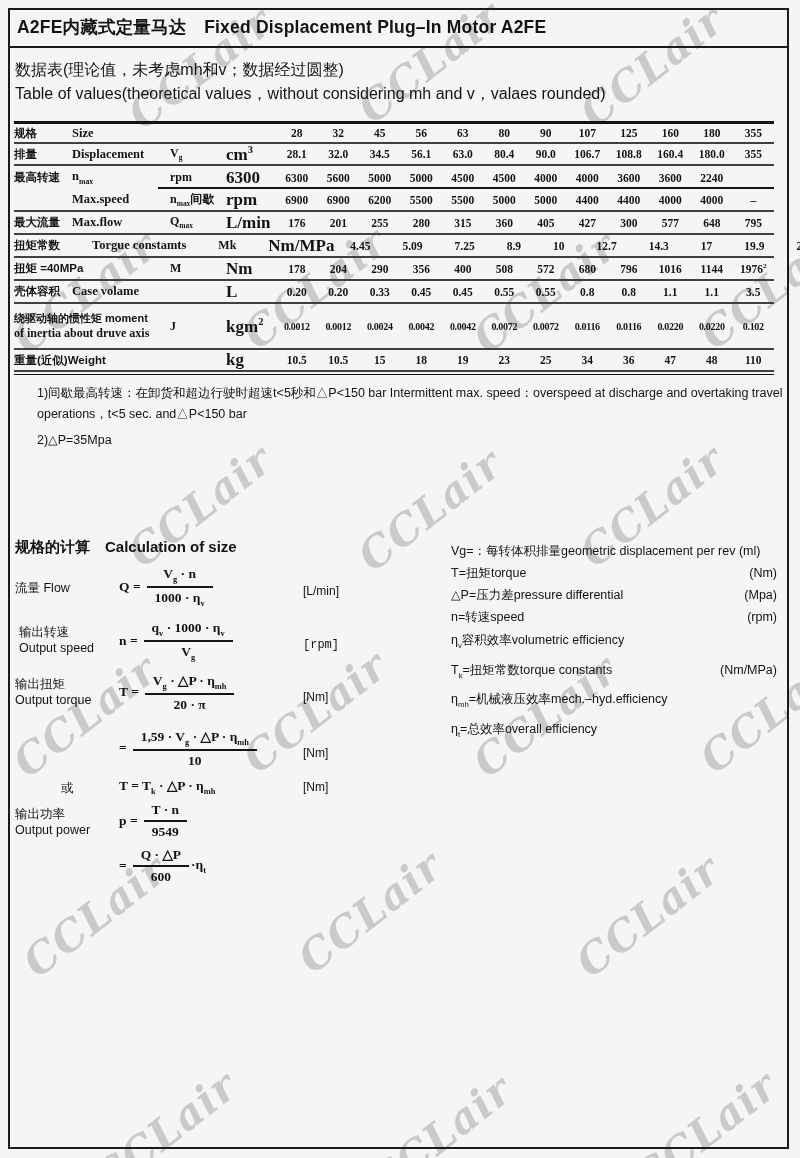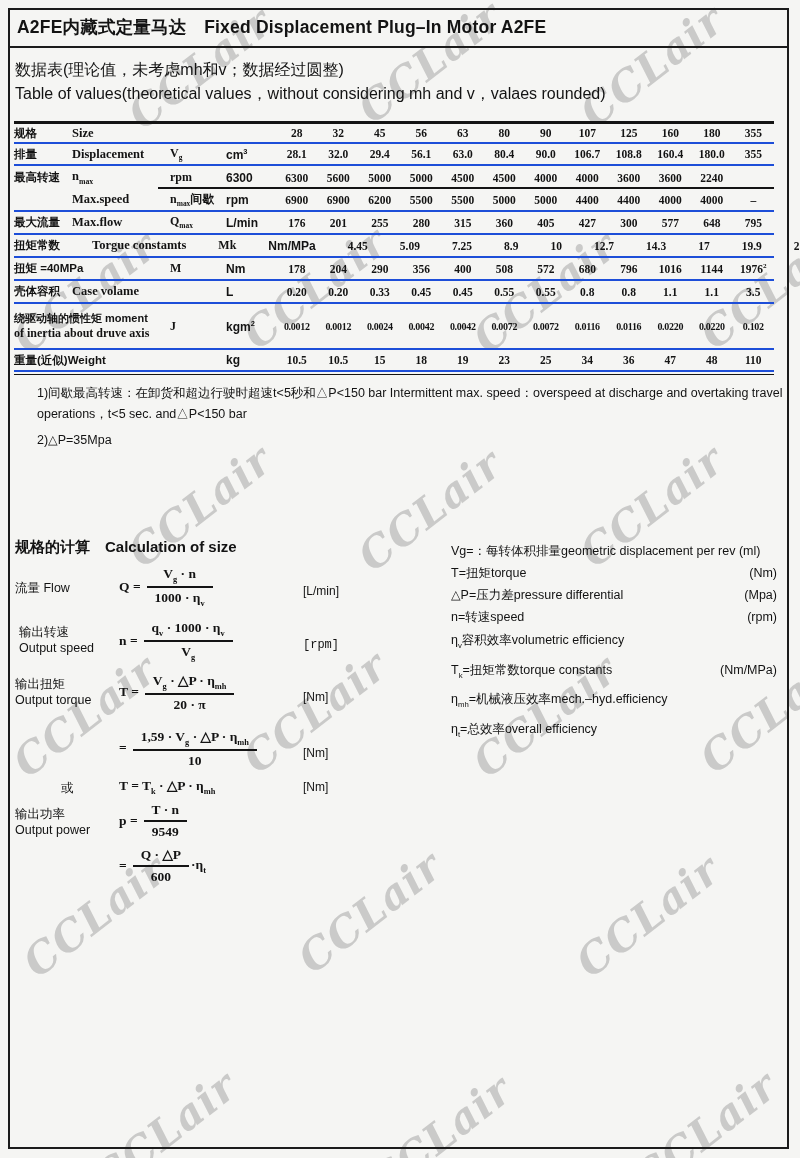--- a/index.html
+++ b/index.html
@@ -22,29 +22,29 @@
   .titlebox{
     position:absolute;left:8px;top:8px;width:781px;height:40px;box-sizing:border-box;
     border-bottom:2px solid #1b1b1b;display:flex;align-items:center;padding-left:9px;z-index:2;
   }
   .title{font-size:17.5px;font-weight:bold;letter-spacing:0.2px;}
   .sub{position:absolute;left:15px;z-index:2;font-size:16px;}
   .sub1{top:60px;}
   .sub2{top:84px;}
   
   .vtable{position:absolute;left:14px;top:121px;width:760px;border-top:3px solid #141414;z-index:2;}
-  .t-row{display:flex;align-items:center;border-bottom:2px solid #1d4ed8;box-sizing:border-box;position:relative;}
+  .t-row{display:flex;align-items:center;border-bottom:2px solid #404040;box-sizing:border-box;position:relative;}
   .t-row.noline{border-bottom:none;}
   .partial-line{position:absolute;left:144px;right:0;bottom:0;height:2px;background:#141414;}
   .bottom2{position:absolute;left:0;right:0;bottom:-5px;height:1.5px;background:#141414;}
   .cell-ch{width:58px;font-weight:bold;font-size:11.5px;white-space:nowrap;}
   .cell-merged{width:156px;font-weight:bold;font-size:11.5px;white-space:nowrap;}
   .cell-en{width:98px;font-family:"Liberation Serif",serif;font-weight:bold;font-size:12.5px;white-space:nowrap;}
   .cell-sym{width:56px;font-family:"Liberation Serif",serif;font-weight:bold;font-size:12px;white-space:nowrap;}
-  .cell-unit{width:50px;font-family:Liberation Sans, sans-serif;font-weight:bold;font-size:12px;white-space:nowrap;}
+  .cell-unit{width:50px;font-family:Liberation Serif, serif;font-weight:bold;font-size:17px;white-space:nowrap;}
   .cell-val{flex:1;text-align:center;font-family:"Liberation Serif",serif;font-weight:bold;font-size:11.5px;white-space:nowrap;}
   .vals-small .cell-val{font-size:10px;letter-spacing:-0.3px;}
   .jlabel-1{font-weight:bold;font-size:11px;line-height:15px;}
   .jlabel-2{font-family:"Liberation Serif",serif;font-weight:bold;font-size:12px;line-height:15px;}
   sub{font-size:0.62em;}
   sup{font-size:0.62em;}
   
   .footnotes{position:absolute;left:15px;top:385px;width:764px;z-index:2;font-size:12.5px;}
   .fn-line{position:absolute;left:0;white-space:nowrap;margin-left:22px;}
   
@@ -118,21 +118,21 @@
       <div class="cell-val">180</div>
       <div class="cell-val">355</div>
     </div>
     <div class="t-row" style="height: 22px;">
       <div class="cell-ch">排量</div>
       <div class="cell-en">Displacement</div>
       <div class="cell-sym">V<sub>g</sub></div>
       <div class="cell-unit">cm<sup>3</sup></div>
       <div class="cell-val">28.1</div>
       <div class="cell-val">32.0</div>
-      <div class="cell-val">29.4</div>
+      <div class="cell-val">34.5</div>
       <div class="cell-val">56.1</div>
       <div class="cell-val">63.0</div>
       <div class="cell-val">80.4</div>
       <div class="cell-val">90.0</div>
       <div class="cell-val">106.7</div>
       <div class="cell-val">108.8</div>
       <div class="cell-val">160.4</div>
       <div class="cell-val">180.0</div>
       <div class="cell-val">355</div>
     </div>

